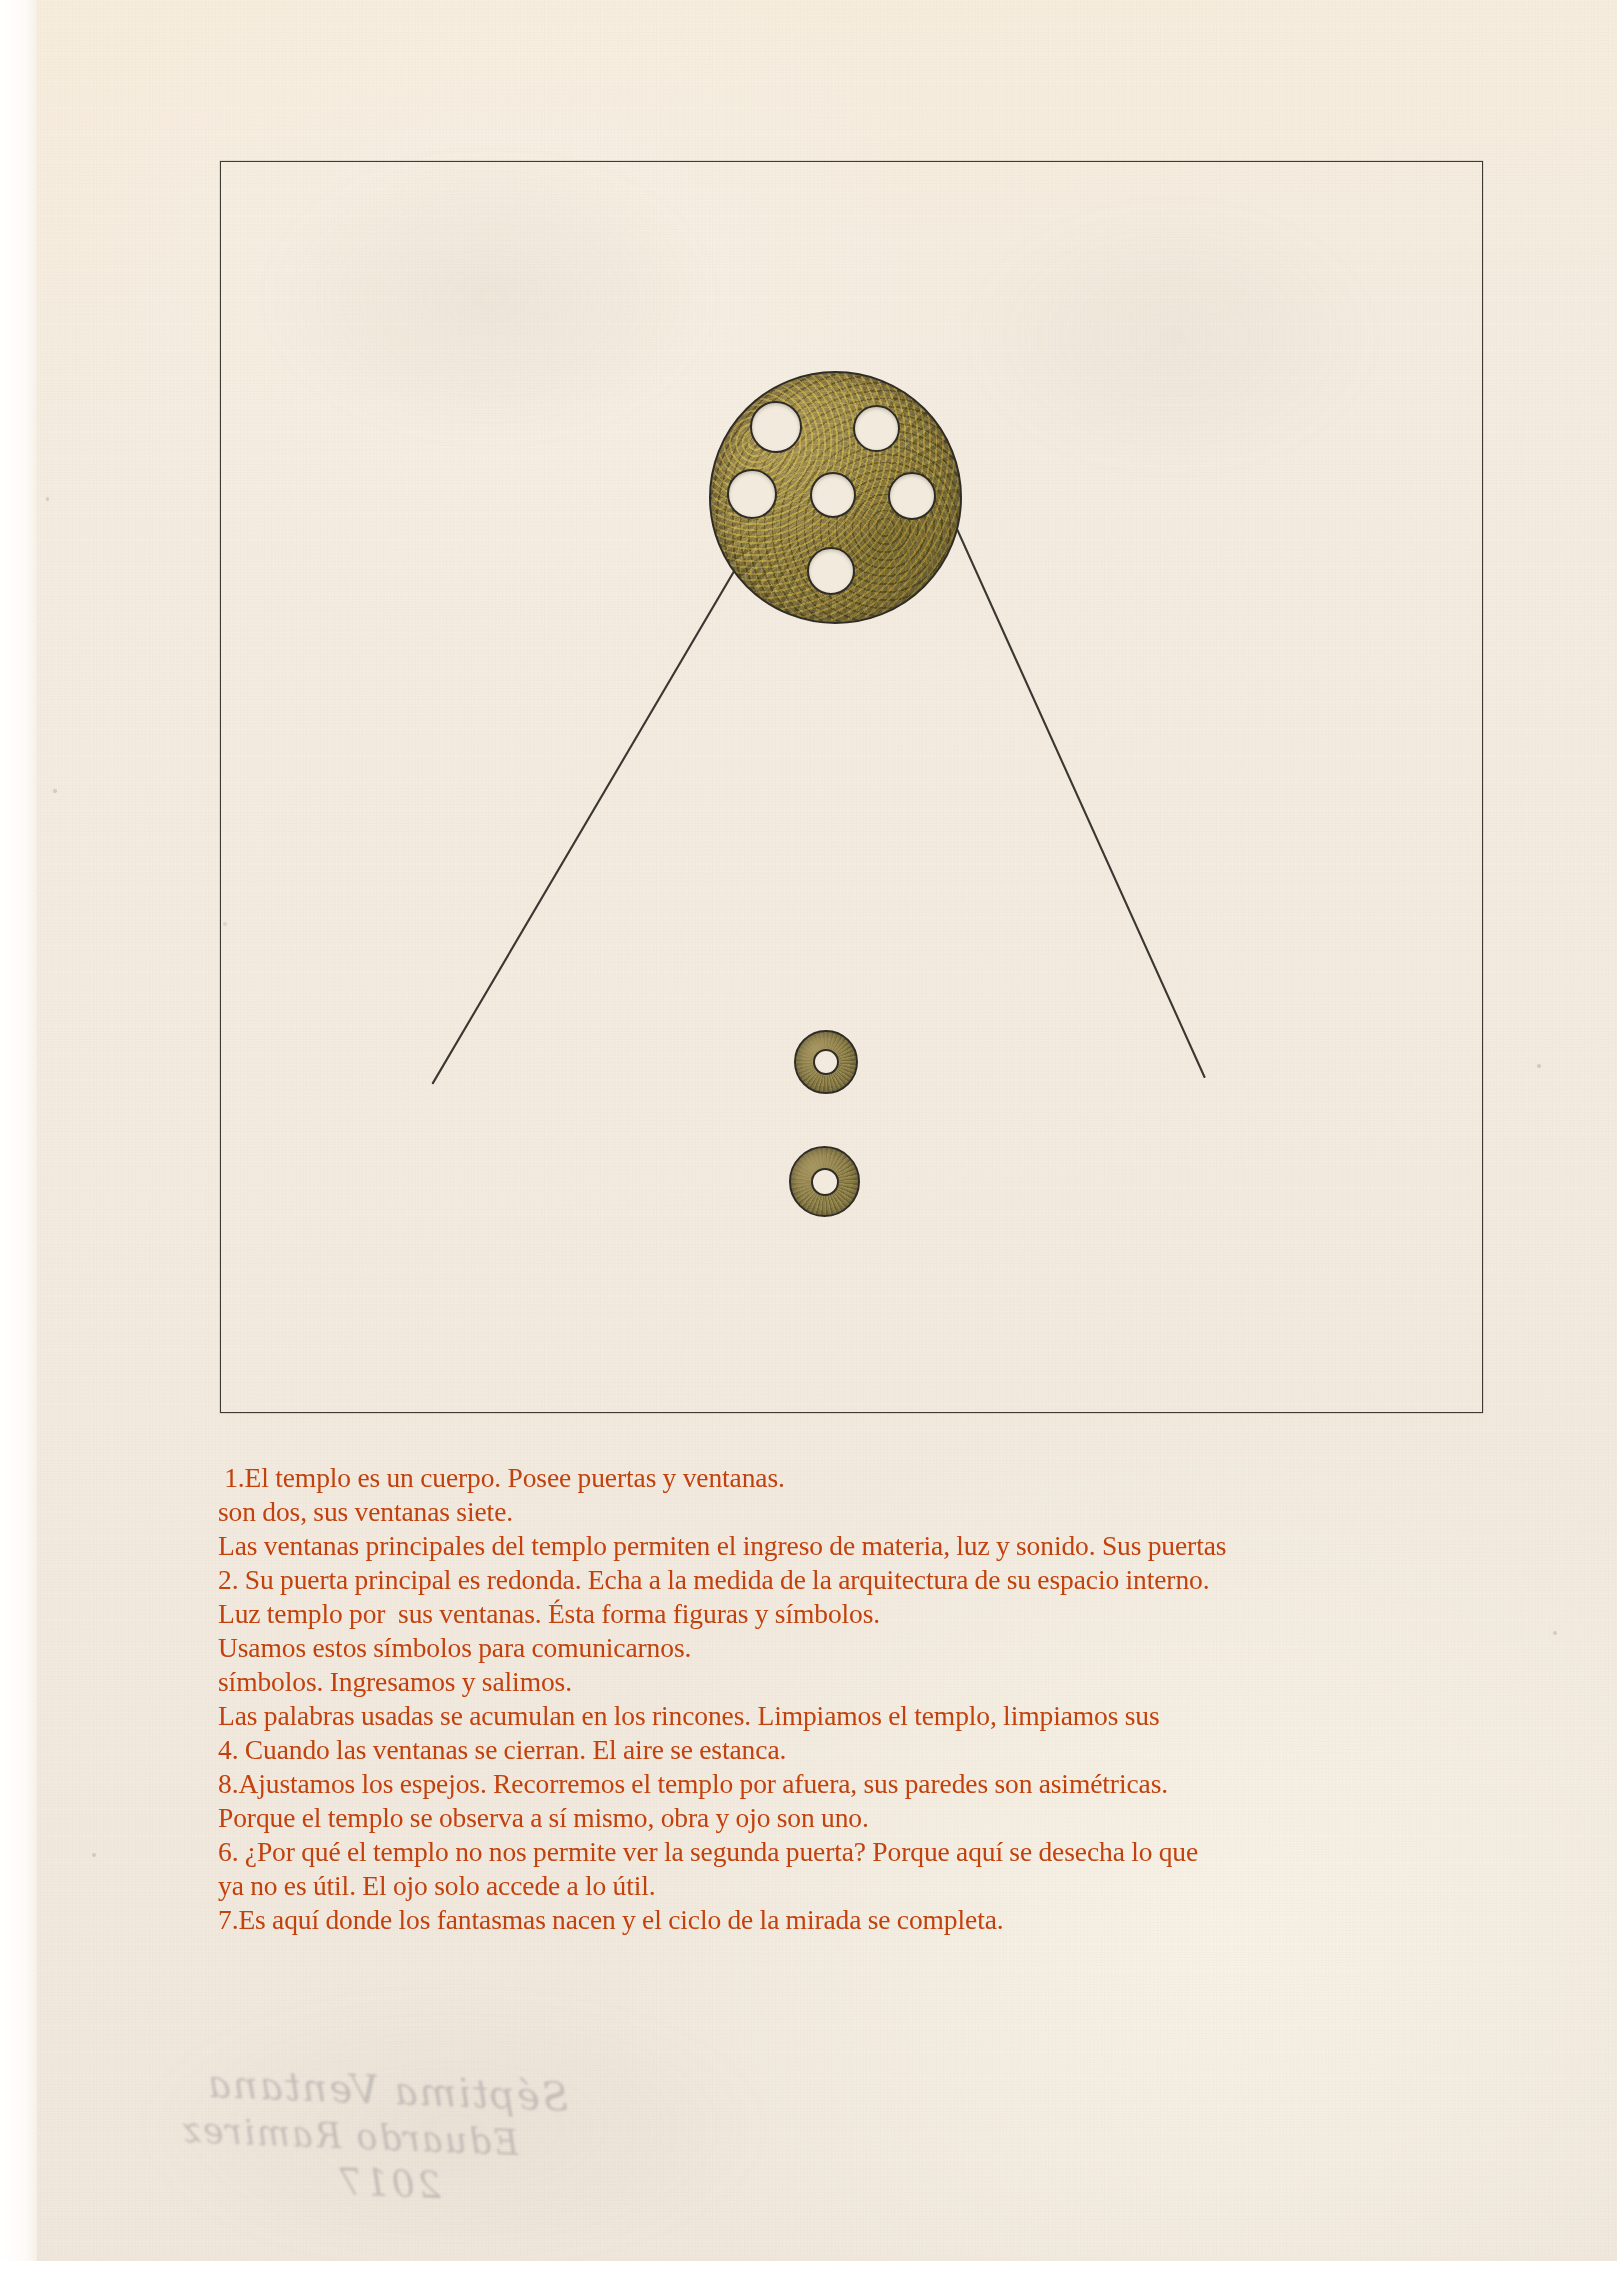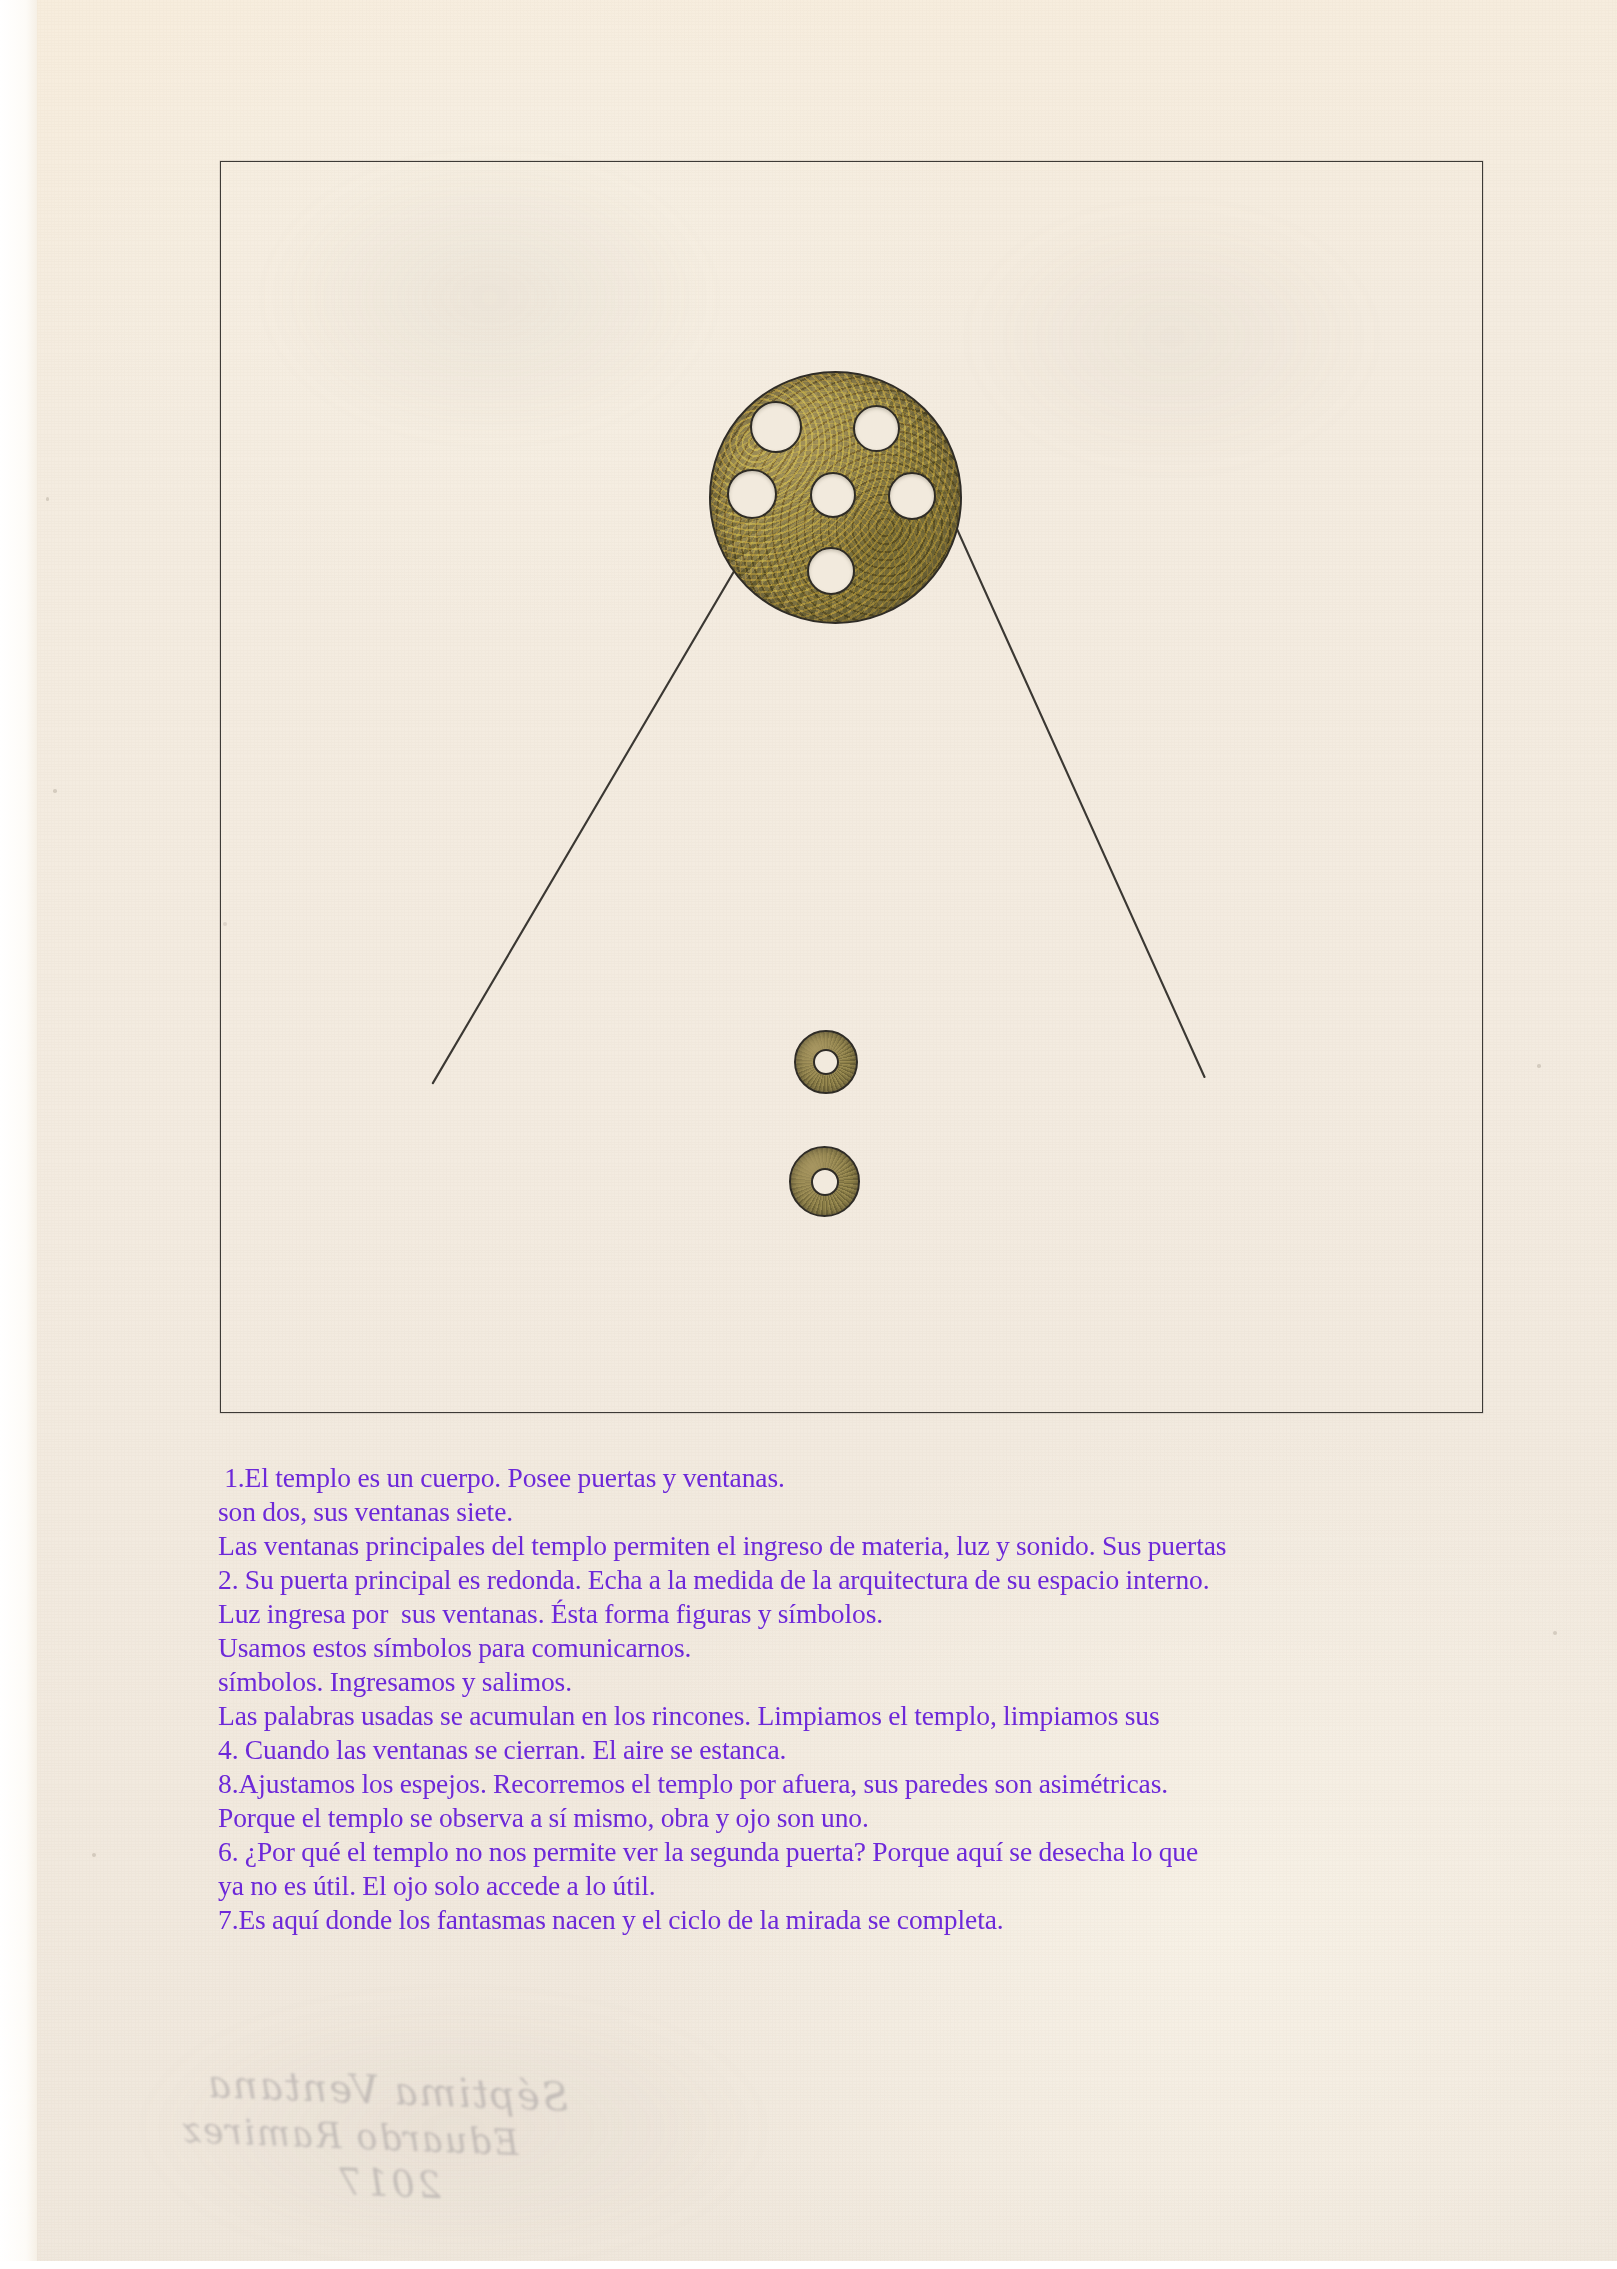--- a/index.html
+++ b/index.html
@@ -87,21 +87,21 @@
     display:flex;align-items:center;justify-content:center;
   }
   .gold-washer-hole{
     border-radius:50%;background:#f2eadd;border:2.2px solid #2f2c26;box-sizing:border-box;
   }
 
   
   #manifesto{
     position:absolute;left:218px;top:1461px;width:1295px;
     font-family:"Liberation Serif",serif;
-    font-size:27.5px;line-height:34px;color:#6d28d9;
+    font-size:27.5px;line-height:34px;color:#c2410c;
     letter-spacing:-0.1px;word-spacing:-0.4px;
     text-rendering:optimizeLegibility;
   }
   #manifesto p{margin:0;white-space:pre-wrap;}
   #manifesto p.indented{text-indent:6.2px;}
 
   
   #pencil-signature{
     position:absolute;left:105px;top:2066px;width:461px;height:182px;
     transform:scaleX(-1) rotate(-2.2deg);transform-origin:50% 50%;
@@ -159,21 +159,21 @@
 </div>
 <div class="gold-washer" style="left:789px;top:1146px;width:71px;height:71px;">
   <div class="gold-washer-hole" style="width:28px;height:28px;"></div>
 </div>
 
 <div id="manifesto">
   <p class="indented">1.El templo es un cuerpo. Posee puertas y ventanas.</p>
   <p>son dos, sus ventanas siete.</p>
   <p>Las ventanas principales del templo permiten el ingreso de materia, luz y sonido. Sus puertas</p>
   <p>2. Su puerta principal es redonda. Echa a la medida de la arquitectura de su espacio interno.</p>
-  <p>Luz ingresa por  sus ventanas. Ésta forma figuras y símbolos.</p>
+  <p>Luz templo por  sus ventanas. Ésta forma figuras y símbolos.</p>
   <p>Usamos estos símbolos para comunicarnos.</p>
   <p>símbolos. Ingresamos y salimos.</p>
   <p>Las palabras usadas se acumulan en los rincones. Limpiamos el templo, limpiamos sus</p>
   <p>4. Cuando las ventanas se cierran. El aire se estanca.</p>
   <p>8.Ajustamos los espejos. Recorremos el templo por afuera, sus paredes son asimétricas.</p>
   <p>Porque el templo se observa a sí mismo, obra y ojo son uno.</p>
   <p>6. ¿Por qué el templo no nos permite ver la segunda puerta? Porque aquí se desecha lo que</p>
   <p>ya no es útil. El ojo solo accede a lo útil.</p>
   <p>7.Es aquí donde los fantasmas nacen y el ciclo de la mirada se completa.</p>
 </div>

